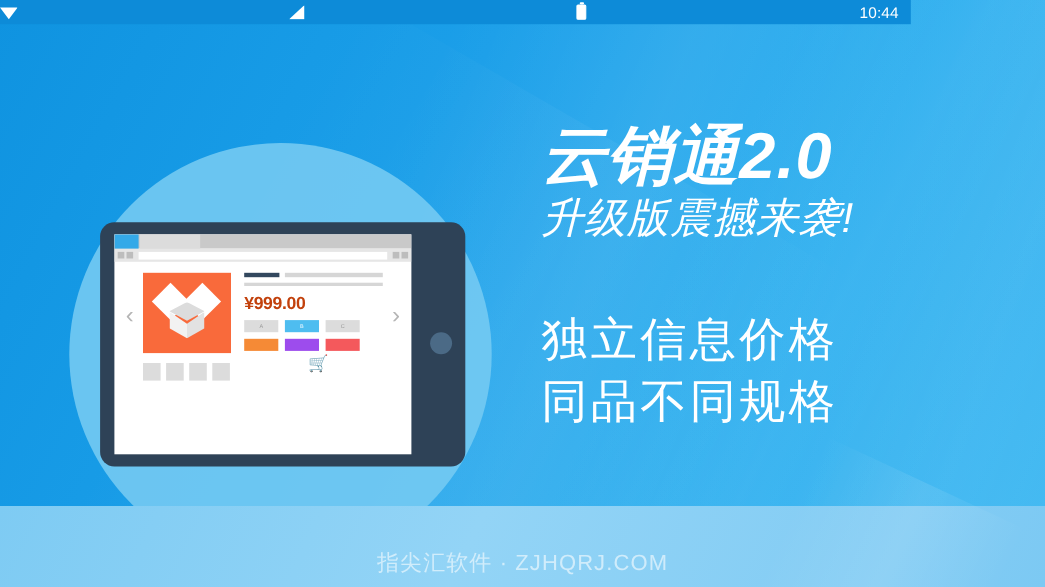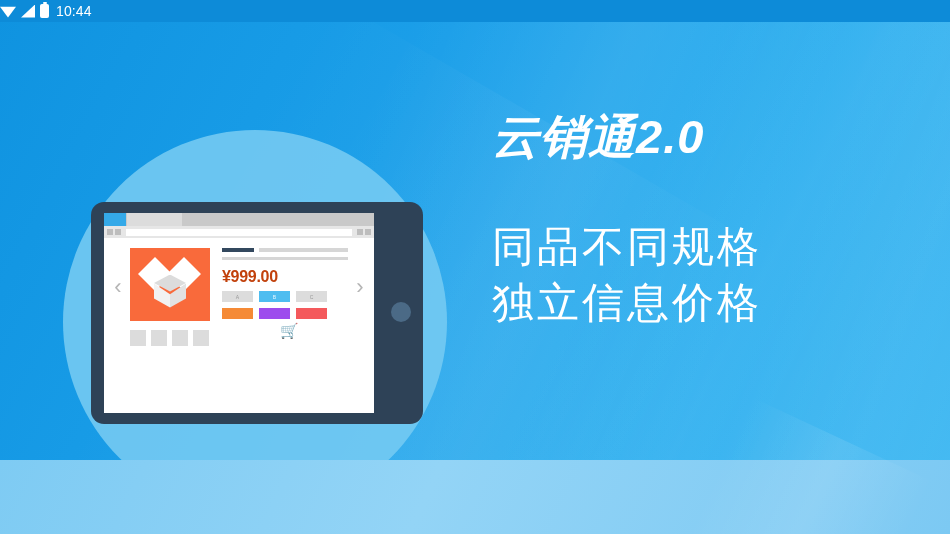--- a/index.html
+++ b/index.html
@@ -36,23 +36,23 @@
     transform:rotate(20deg);
   }
   .streak-d {
     top:80px; left:120px; width:520px; height:700px;
     background:linear-gradient(to right,rgba(255,255,255,0.0),rgba(255,255,255,0.045),rgba(255,255,255,0.0));
     transform:rotate(30deg);
   }
 
   
   #statusbar {
-    position:absolute; top:0; left:0; width:950px; height:22px;
+    position:absolute; top:0; left:0; width:828px; height:22px;
     background:#0d8bd8; z-index:40;
-    display:flex; align-items:center; justify-content:flex-start;
+    display:flex; align-items:center; justify-content:space-between;
     padding-right:11px; gap:5px;
   }
   #statusbar .si { display:flex; align-items:center; }
   .ic-wifi {
     width:16px; height:13px;
     background:#fff;
     clip-path:polygon(0% 18%,100% 18%,50% 100%);
   }
   .ic-signal {
     width:14px; height:13px;
@@ -201,21 +201,21 @@
     background:#f2f2f2; clip-path:polygon(0% 0%,100% 45%,100% 100%,0% 62%);
   }
   .box-bodyR {
     position:absolute; left:29px; top:28px; width:16px; height:24px;
     background:#e2e2e2; clip-path:polygon(0% 45%,100% 0%,100% 62%,0% 100%);
   }
 
   
   #copy { position:absolute; left:492px; top:112px; z-index:25; color:#fff; }
   .title-main {
-    font-size:47px; font-weight:bold; font-style:italic;
+    font-size:59px; font-weight:bold; font-style:italic;
     letter-spacing:1px; line-height:1.05; white-space:nowrap;
   }
   .title-sub {
     font-size:38px; font-style:italic; font-weight:300;
     letter-spacing:1px; line-height:1.25; margin-top:2px; white-space:nowrap;
   }
   .tag-block { margin-top:58px; }
   .tag-line {
     font-size:42px; font-weight:300; letter-spacing:3px;
     line-height:1.32; white-space:nowrap;
@@ -319,20 +319,22 @@
         </div>
 
         <div class="arrow">›</div>
       </div>
     </div>
     <div id="home-btn"></div>
   </div>
 
   <div id="copy">
     <div class="title-main">云销通2.0</div>
+    <div class="title-sub">升级版震撼来袭!</div>
     <div class="tag-block">
+      <div class="tag-line">独立信息价格</div>
       <div class="tag-line">同品不同规格</div>
-      <div class="tag-line">独立信息价格</div>
     </div>
   </div>
 
+  <div id="watermark">指尖汇软件 · ZJHQRJ.COM</div>
 
 </div>
 
 </body></html>

